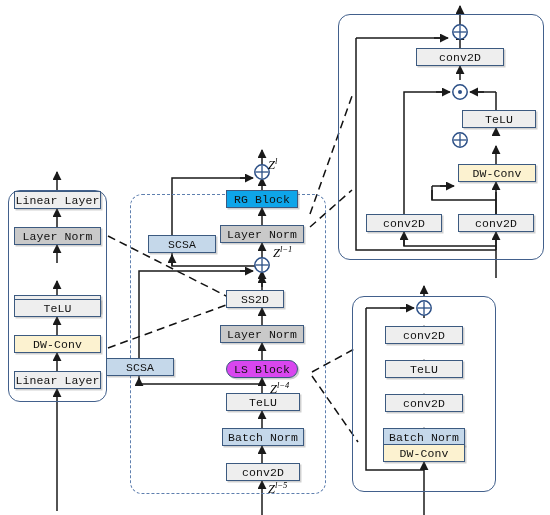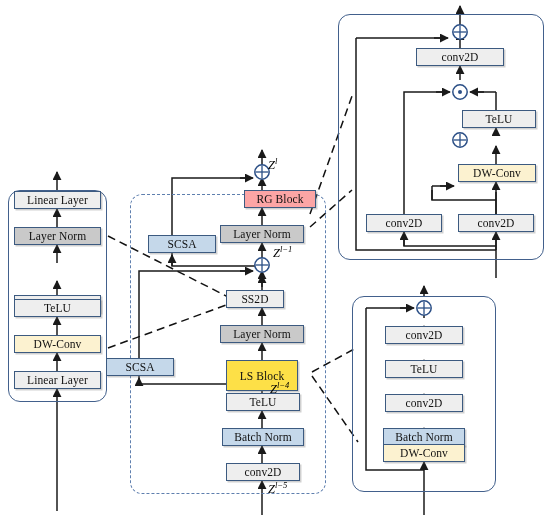--- a/index.html
+++ b/index.html
@@ -4,21 +4,21 @@
 <style>
   html,body{margin:0;padding:0;background:#ffffff;}
   body{width:550px;height:515px;font-family:"Liberation Serif",serif;}
   #canvas{position:relative;width:550px;height:515px;overflow:hidden;background:#fff;}
   svg#wires{position:absolute;left:0;top:0;width:550px;height:515px;pointer-events:none;}
   .node{
     position:absolute;
     box-sizing:border-box;
     border:1.3px solid #3c5a80;
     display:flex;align-items:center;justify-content:center;
-    font-family:Liberation Serif, serif;
+    font-family:Liberation Mono, monospace;
     font-size:11.5px;
     color:#111;
     letter-spacing:.1px;
     white-space:nowrap;
     z-index:3;
     box-shadow:1.5px 1.5px 0 rgba(120,120,120,.35);
   }
   .panel-solid{
     position:absolute;box-sizing:border-box;
     border:1.4px solid #42608c;border-radius:12px;background:transparent;z-index:1;
@@ -169,26 +169,26 @@
   <div class="panel-solid" style="left:352px;top:296px;width:144px;height:196px;"></div>
 
   <div class="node" style="left:14px;top:191px;width:87px;height:18px;background:#eeeeee;">Linear Layer</div>
   <div class="node" style="left:14px;top:227px;width:87px;height:18px;background:#c9c9c9;">Layer Norm</div>
   <div class="node" style="left:14px;top:263px;width:87px;height:18px;background:#eeeeee;margin-top:32px;">Scan</div>
   <div class="node" style="left:14px;top:299px;width:87px;height:18px;background:#eeeeee;">TeLU</div>
   <div class="node" style="left:14px;top:335px;width:87px;height:18px;background:#fcf2d0;">DW-Conv</div>
   <div class="node" style="left:14px;top:371px;width:87px;height:18px;background:#eeeeee;">Linear Layer</div>
 
   <div class="node" style="left:148px;top:235px;width:68px;height:18px;background:#c5d8ea;">SCSA</div>
-  <div class="node" style="left:226px;top:190px;width:72px;height:18px;background:#fca5a5;margin-left:18px;">RG Block</div>
+  <div class="node" style="left:226px;top:190px;width:72px;height:18px;background:#0ea5e9;">RG Block</div>
   <div class="node" style="left:220px;top:225px;width:84px;height:18px;background:#c9c9c9;">Layer Norm</div>
   <div class="node" style="left:226px;top:290px;width:58px;height:18px;background:#eeeeee;">SS2D</div>
   <div class="node" style="left:220px;top:325px;width:84px;height:18px;background:#c9c9c9;">Layer Norm</div>
   <div class="node" style="left:106px;top:358px;width:68px;height:18px;background:#c5d8ea;">SCSA</div>
-  <div class="node" style="left:226px;top:360px;width:72px;height:31px;background:#fde047;">LS Block</div>
+  <div class="node" style="left:226px;top:360px;width:72px;height:18px;background:#d946ef;border-radius:9px;">LS Block</div>
   <div class="node" style="left:226px;top:393px;width:74px;height:18px;background:#eeeeee;">TeLU</div>
   <div class="node" style="left:222px;top:428px;width:82px;height:18px;background:#c5d8ea;">Batch Norm</div>
   <div class="node" style="left:226px;top:463px;width:74px;height:18px;background:#eeeeee;">conv2D</div>
 
   <div class="zlabel" style="left:268px;top:156px;">
     <span>Z</span><sup>l</sup>
   </div>
   <div class="zlabel" style="left:273px;top:244px;">
     <span>Z</span><sup>l−1</sup>
   </div>

